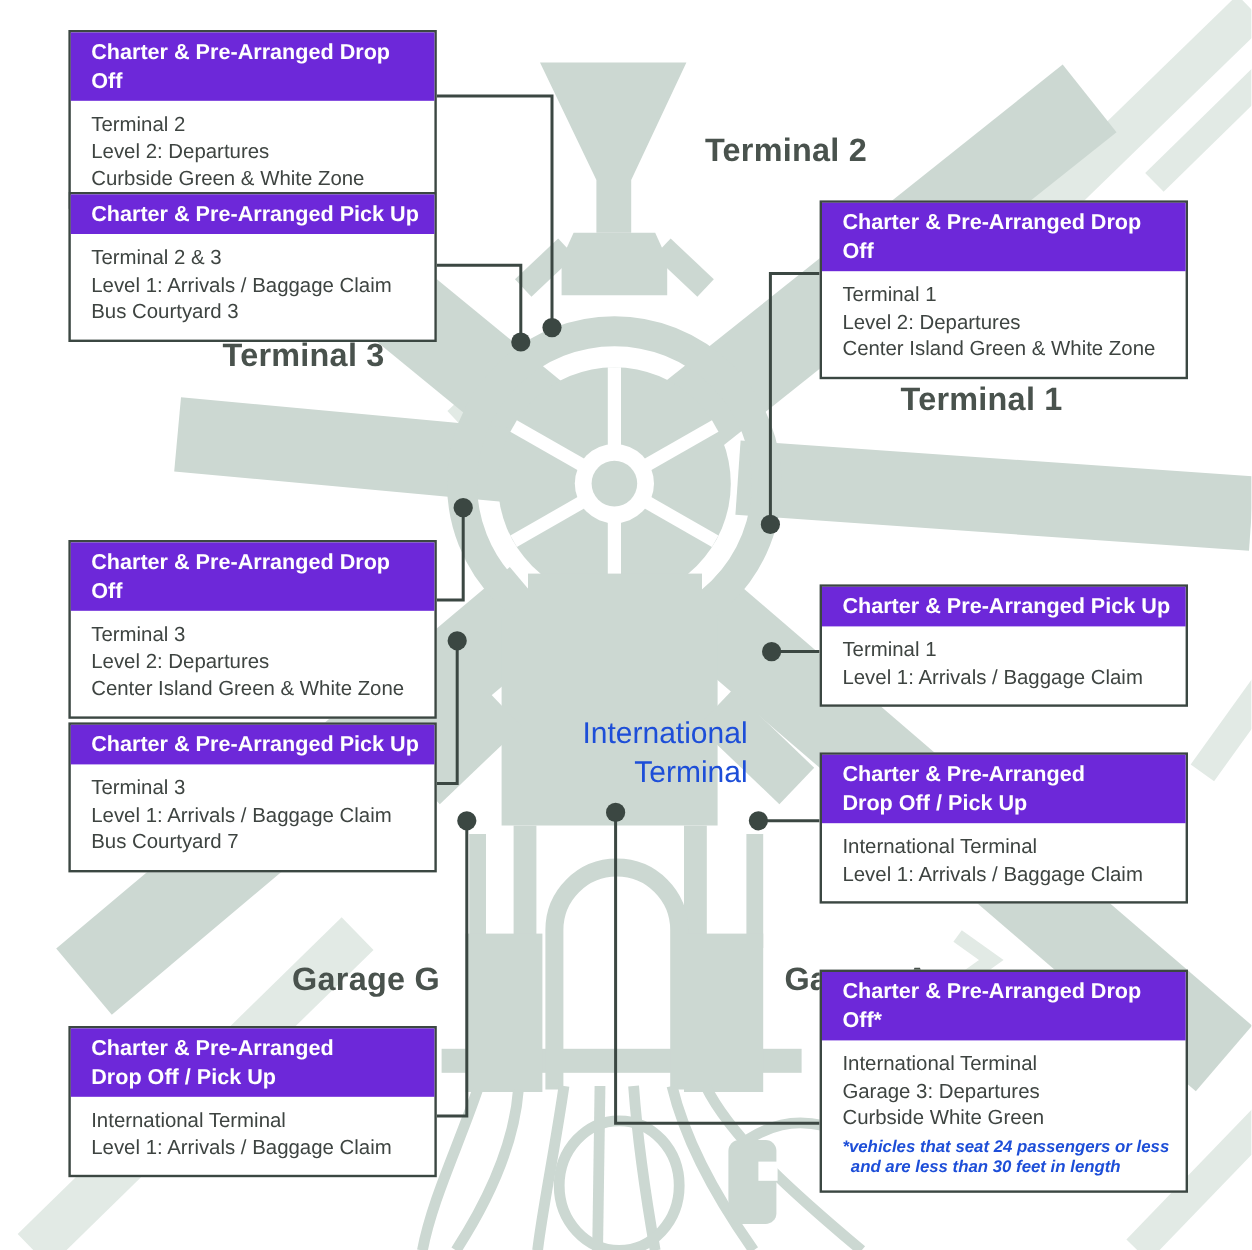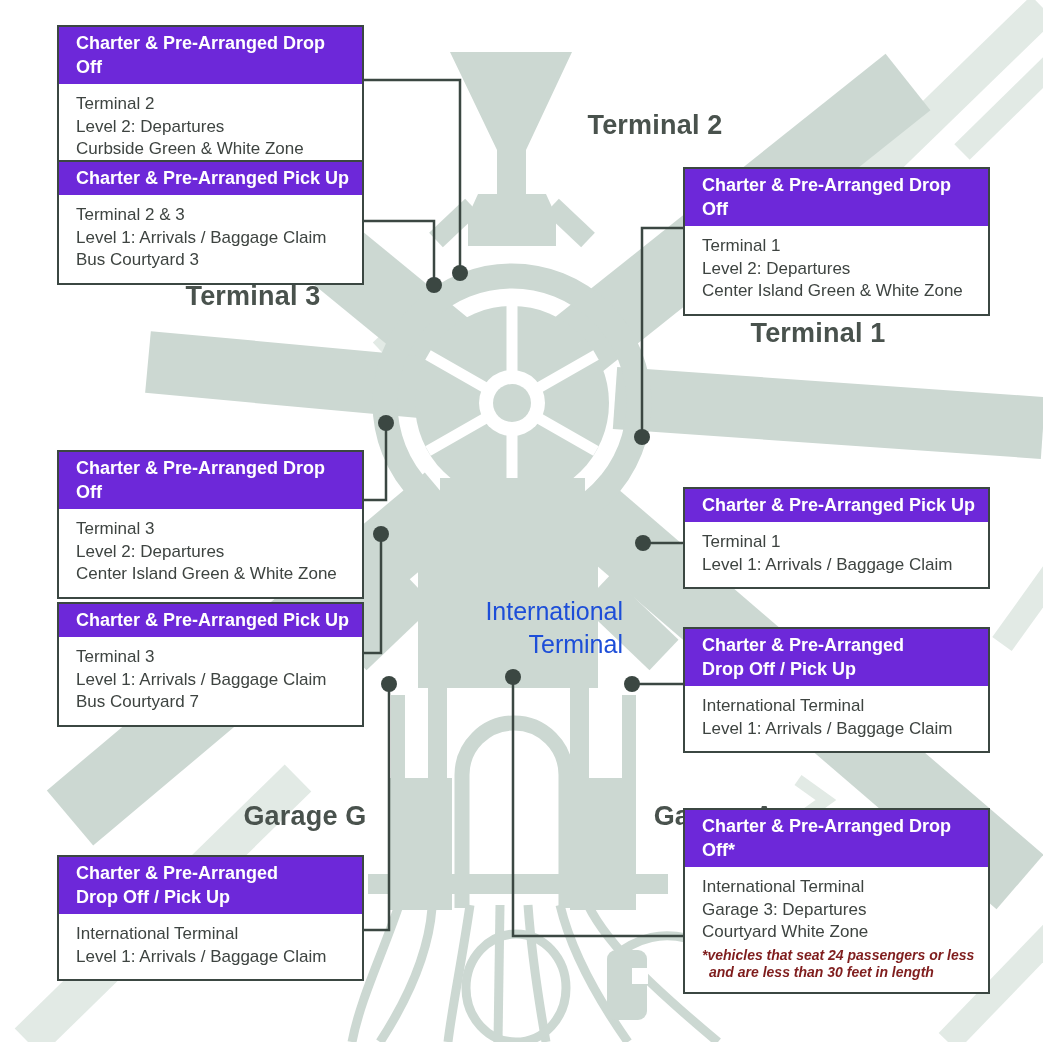--- a/index.html
+++ b/index.html
@@ -15,21 +15,21 @@
   }
   .callout-header{
     background:#6d28d9;color:#ffffff;font-weight:bold;font-size:18px;line-height:24px;
     padding:4px 10px 5px 17px;
   }
   .callout-header span{display:block;}
   .callout-body{
     padding:9px 10px 11px 17px;color:#3e4441;font-size:17px;line-height:22.5px;
   }
   .callout-body span{display:block;}
-  .callout-foot{margin-top:3px;font-size:14px;line-height:17px;font-style:italic;font-weight:600;color:#7f1d1d;}
+  .callout-foot{margin-top:3px;font-size:14px;line-height:17px;font-style:italic;font-weight:600;color:#1d4ed8;}
   .callout-foot span{display:block;}
   .callout-foot span:nth-child(2){padding-left:7px;}
   .big-label{
     position:absolute;z-index:2;font-weight:bold;font-size:27px;color:#49524d;
     text-align:center;letter-spacing:0.2px;
   }
   .intl-label{
     position:absolute;z-index:2;font-weight:normal;font-size:25px;line-height:33px;
     color:#1d4ed8;text-align:right;
   }
@@ -243,21 +243,21 @@
     </div>
   </div>
 
   <div class="callout" style="left:683px;top:808px;">
     <div class="callout-header">
         <span>Charter &amp; Pre-Arranged Drop Off*</span>
       </div>
     <div class="callout-body">
       <span>International Terminal</span>
       <span>Garage 3: Departures</span>
-      <span>Courtyard White Zone</span>
+      <span>Curbside White Green</span>
       <div class="callout-foot">
         <span>*vehicles that seat 24 passengers or less</span>
         <span>and are less than 30 feet in length</span>
       </div>
     </div>
   </div>
 
 </div>
 
 </body></html>

